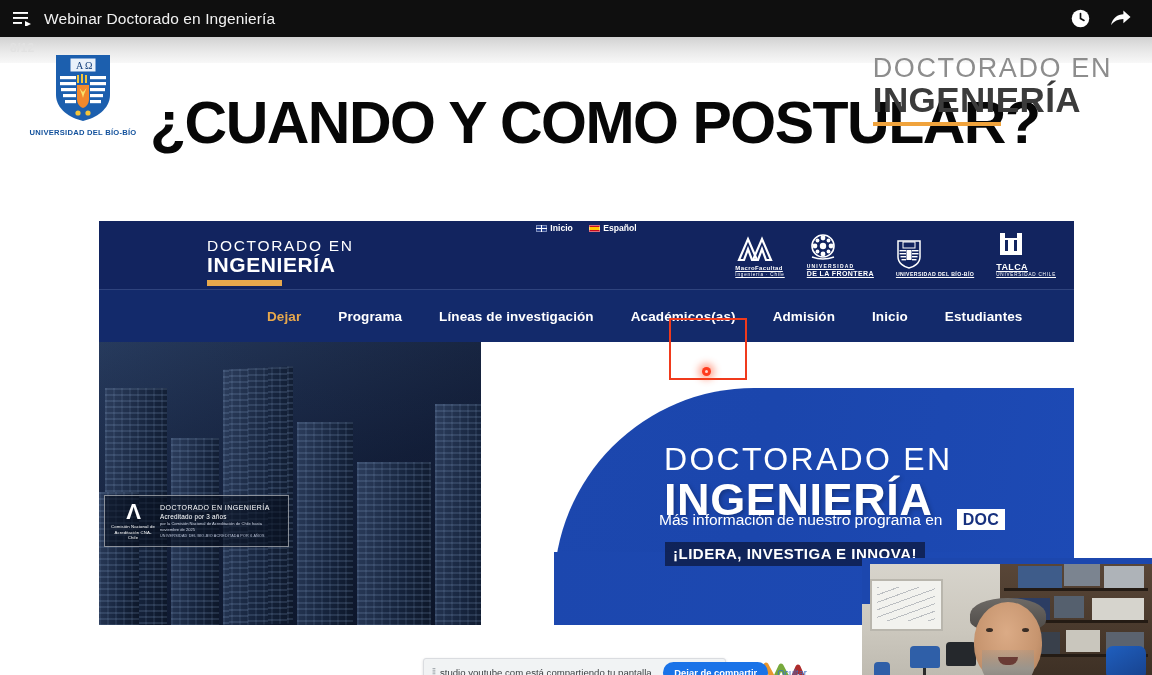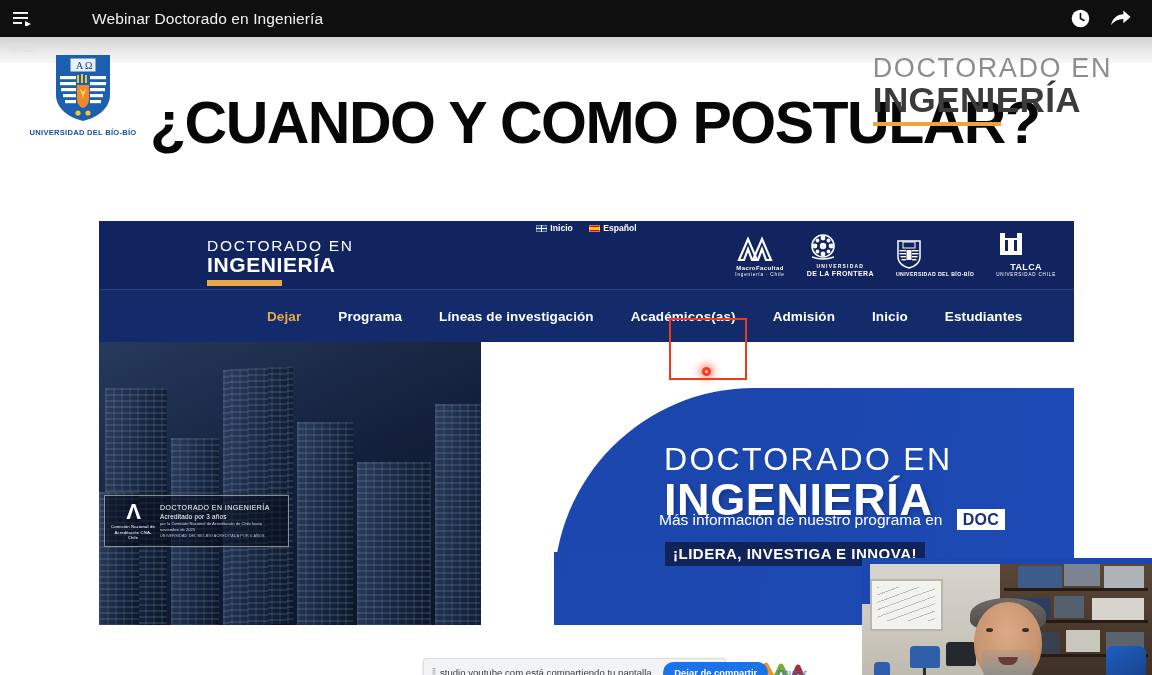--- a/index.html
+++ b/index.html
@@ -6,21 +6,21 @@
   html,body { width:1152px; height:675px; overflow:hidden; background:#000; }
   body { font-family:"Liberation Sans", sans-serif; }
 
   
   #player-header{
     position:absolute; left:0; top:0; width:1152px; height:37px;
     background:#0f0f0f; display:flex; align-items:center; z-index:40;
   }
   #menu-icon{ width:44px; display:flex; align-items:center; justify-content:center; cursor:pointer; }
   #header-title{
-    color:#f1f1f1; font-size:15.5px; letter-spacing:.1px; white-space:nowrap;margin-left:48px;
+    color:#f1f1f1; font-size:15.5px; letter-spacing:.1px; white-space:nowrap;
   }
   #header-right{ margin-left:auto; display:flex; align-items:center; gap:18px; padding-right:20px; }
   #header-right .hicon{ cursor:pointer; display:flex; align-items:center; }
 
   
   #slide{
     position:absolute; left:0; top:37px; width:1152px; height:638px;
     background:#ffffff; overflow:hidden;
   }
   #slide-topfade{
@@ -78,21 +78,21 @@
       linear-gradient(to right, transparent 42%, #fff 42%, #fff 58%, transparent 58%),
       #26408B; }
   .flag-es{ background:linear-gradient(to bottom,#C60B1E 0 25%,#FFC400 25% 75%,#C60B1E 75% 100%); }
 
   #site-logo{ position:absolute; left:108px; top:16px; }
   #site-logo .s1{ font-size:15.5px; color:#fff; letter-spacing:1.7px; line-height:1.1; }
   #site-logo .s2{ font-size:21px; color:#fff; font-weight:bold; letter-spacing:.6px; line-height:1.08; }
   #site-logo .sbar{ width:75px; height:6px; background:#e8a84c; margin-top:3px; }
 
   #site-unis{ position:absolute; right:18px; top:10px; display:flex; align-items:flex-end; gap:22px; }
-  .uni{ text-align:center; color:#fff; }
+  .uni{ text-align:left; color:#fff;text-decoration:underline; }
   .uni .mark{ margin:0 auto 3px; }
   .uni .nm{ font-size:6px; font-weight:bold; letter-spacing:.4px; line-height:1.15; white-space:nowrap; }
   .uni .nm small{ font-size:4.6px; font-weight:normal; display:block; letter-spacing:.8px; }
 
   #site-nav{
     position:absolute; left:0; top:68px; width:975px; height:53px;
     background:#132a6b; border-top:1px solid rgba(255,255,255,.12);
     display:flex; align-items:center; padding-left:168px; gap:0;
   }
   #site-nav .navitem{

